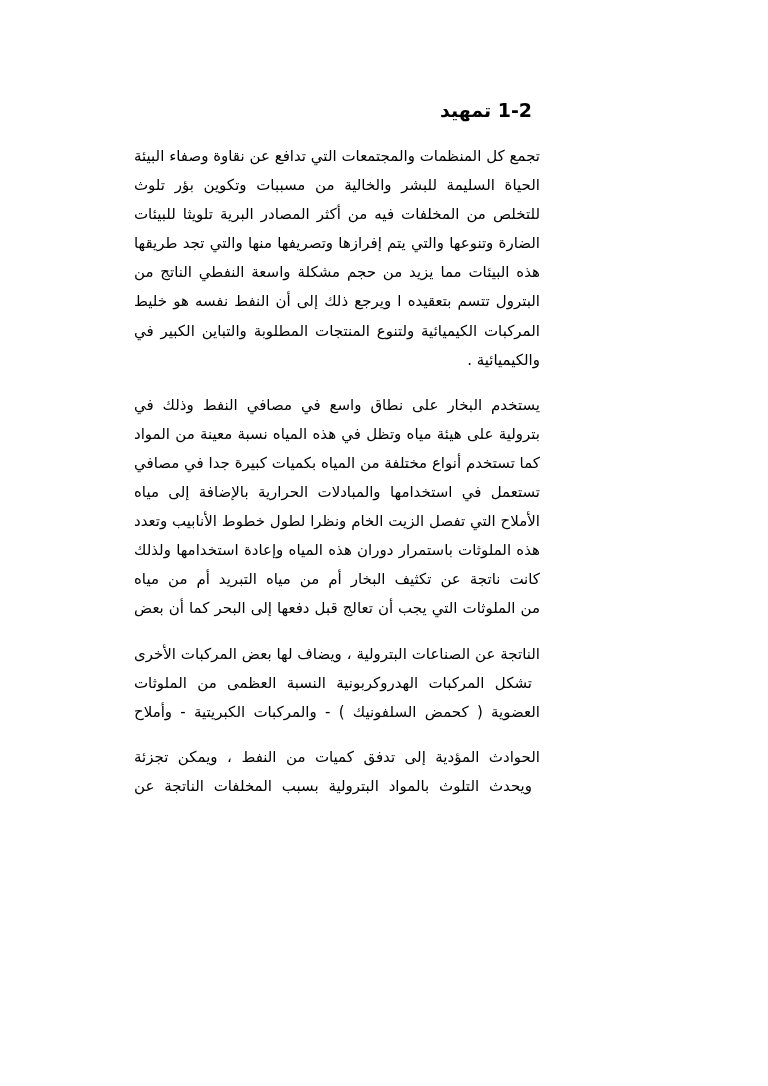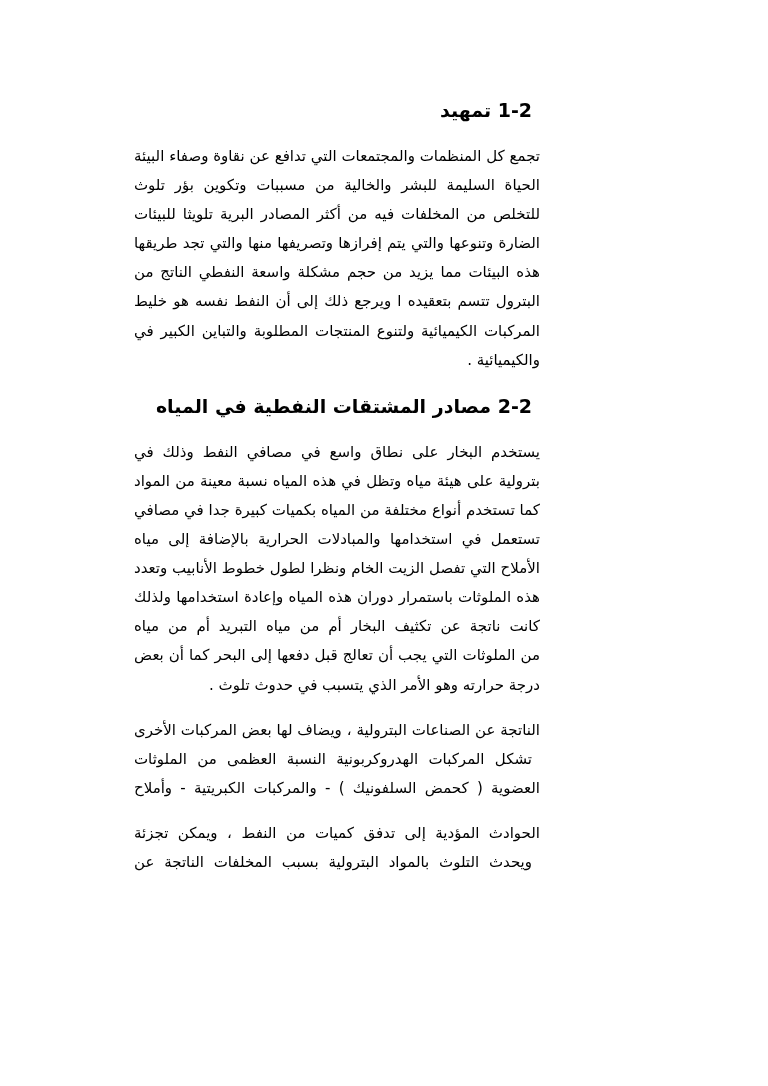--- a/index.html
+++ b/index.html
@@ -53,32 +53,30 @@
       <div class="line j">للتخلص من المخلفات فيه من أكثر المصادر البرية تلويثا للبيئات البحرية نظراً لكثرة المواد</div>
       <div class="line j">الضارة وتنوعها والتي يتم إفرازها وتصريفها منها والتي تجد طريقها في نهاية المطاف إلى</div>
       <div class="line j">هذه البيئات مما يزيد من حجم مشكلة واسعة النفطي الناتج من هذه المصافي إن عملية تكرير</div>
       <div class="line j">البترول تتسم بتعقيده ا ويرجع ذلك إلى أن النفط نفسه هو خليط معقد من عدد ضخم من</div>
       <div class="line j">المركبات الكيميائية ولتنوع المنتجات المطلوبة والتباين الكبير في خواصها الفيزيائية</div>
       <div class="line">والكيميائية .</div>
     </div>
   </div>
 
   <div>
-    <div class="heading">2-2 مصادر المشتقات النفطية في المياه</div>
 
     <div class="para">
       <div class="line j">يستخدم البخار على نطاق واسع في مصافي النفط وذلك في أجهزة الفصل وأجهزة إحداث</div>
       <div class="line j">بترولية على هيئة مياه وتظل في هذه المياه نسبة معينة من المواد الهدروكربونية والكبريتية</div>
       <div class="line j">كما تستخدم أنواع مختلفة من المياه بكميات كبيرة جدا في مصافي النفط مثل مياه التبريد التي</div>
       <div class="line j">تستعمل في استخدامها والمبادلات الحرارية بالإضافة إلى مياه العمليات وهي عبارة عن مياه</div>
       <div class="line j">الأملاح التي تفصل الزيت الخام ونظرا لطول خطوط الأنابيب وتعدد الصمامات والوصلات</div>
       <div class="line j">هذه الملوثات باستمرار دوران هذه المياه وإعادة استخدامها ولذلك فان المياه المنصرفة سواء</div>
       <div class="line j">كانت ناتجة عن تكثيف البخار أم من مياه التبريد أم من مياه العمليات تحتوي على نسب معينة</div>
       <div class="line j">من الملوثات التي يجب أن تعالج قبل دفعها إلى البحر كما أن بعض هذه المياه يتسم بارتفاع</div>
-      <div class="line">درجة حرارته وهو الأمر الذي يتسبب في حدوث تلوث .</div>
     </div>
 
     <div class="para">
       <div class="line j">الناتجة عن الصناعات البترولية ، ويضاف لها بعض المركبات الأخرى منها : المركبات</div>
       <div class="line j indent8">تشكل المركبات الهدروكربونية النسبة العظمى من الملوثات الموجودة في مياه الصرف</div>
       <div class="line">العضوية ( كحمض السلفونيك ) - والمركبات الكبريتية - وأملاح الصوديوم .....</div>
     </div>
 
     <div class="para">
       <div class="line">الحوادث المؤدية إلى تدفق كميات من النفط ، ويمكن تجزئة مراحل الصناعات البترولية إلى :</div>

